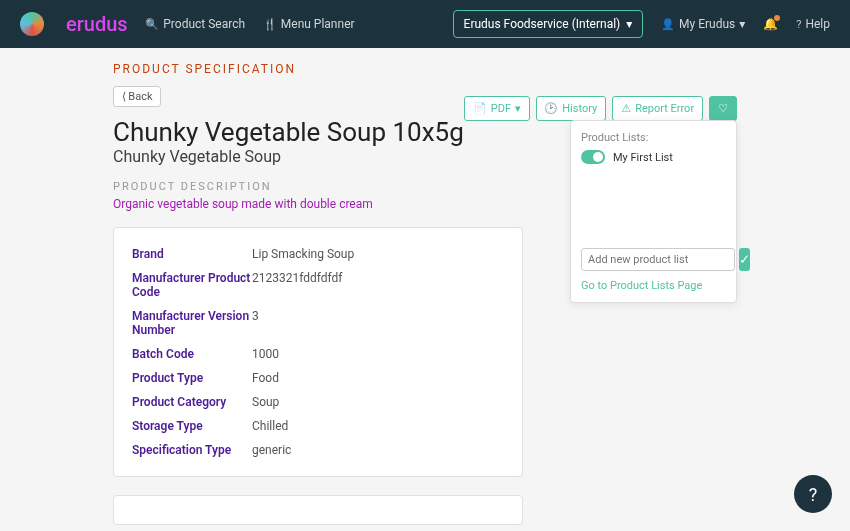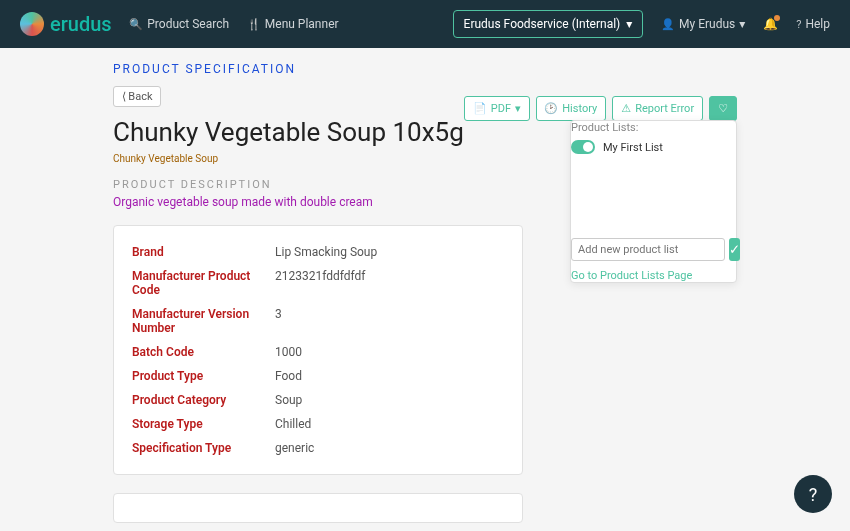--- a/index.html
+++ b/index.html
@@ -1,43 +1,43 @@
 <!DOCTYPE html>
 <html><head>
 <meta charset="utf-8">
 <style>
 *{box-sizing:border-box;margin:0;padding:0;font-family:-apple-system,BlinkMacSystemFont,"Segoe UI",Roboto,sans-serif}
 body{background:#f5f5f5;font-size:13px;color:#333;width:850px;height:531px;overflow:hidden;position:relative}
 .topbar{background:#1c323c;height:48px;display:flex;align-items:center;padding:0 20px;color:#ddd;gap:18px}
-.logo{color:#14b8a6;font-size:20px;font-weight:500;display:flex;align-items:center;gap:6px}
+.logo{color:#d946ef;font-size:20px;font-weight:500;display:flex;align-items:center;gap:22px}
 .logo-icon{width:24px;height:24px;border-radius:50%;background:conic-gradient(from 0deg,#4fc3a1,#e88b3d,#d9534f,#5bc0de,#4fc3a1)}
 .tb-link{color:#d0d5d8;font-size:12px;display:flex;align-items:center;gap:4px;cursor:pointer}
 .tb-ico{font-size:11px;opacity:.9}
 .tb-spacer{flex:1}
 .tb-dropdown{border:1px solid #4fc3a1;border-radius:4px;padding:6px 10px;color:#fff;font-size:12px;display:flex;align-items:center;gap:6px}
 .tb-bell{position:relative}
 .tb-bell::after{content:"";position:absolute;top:-2px;right:-2px;width:6px;height:6px;background:#e88b3d;border-radius:50%}
-.page-label{padding:14px 0 10px 113px;color:#1d4ed8;letter-spacing:2px;font-size:12px}
+.page-label{padding:14px 0 10px 113px;color:#c2410c;letter-spacing:2px;font-size:12px}
 .content{padding:0 113px}
 .back-row{margin-bottom:10px;display:flex;align-items:center}
 .back-btn{border:1px solid #ccc;background:#fff;border-radius:3px;padding:3px 8px;font-size:11px;color:#555;cursor:pointer;display:flex;align-items:center;gap:2px}
 .actions{position:absolute;right:113px;top:96px;display:flex;gap:6px}
 .act-btn{border:1px solid #4fc3a1;color:#4fc3a1;background:#fff;border-radius:3px;padding:5px 8px;font-size:11px;cursor:pointer;display:flex;align-items:center;gap:4px}
 .act-btn.solid{background:#4fc3a1;color:#fff}
 .prod-title{font-size:26px;font-weight:400;color:#222;margin-top:2px}
-.prod-sub{font-size:10px;color:#a16207;margin-top:6px;margin-bottom:14px}
+.prod-sub{font-size:16px;color:#404040;margin-top:0;margin-bottom:14px}
 .sect-label{color:#999;letter-spacing:2px;font-size:11px;margin-bottom:4px}
 .desc-text{font-size:12px;color:#a21caf;margin-bottom:16px}
 .card{background:#fff;border:1px solid #e0e0e0;border-radius:4px;padding:14px 18px;margin-bottom:18px;width:410px}
 .spec-row{display:flex;padding:5px 0;font-size:12px}
-.spec-label{width:143px;font-weight:600;color:#b91c1c}
+.spec-label{width:120px;font-weight:600;color:#4c1d95}
 .spec-val{color:#555}
 .gtin-card{width:410px;background:#fff;border:1px solid #e0e0e0;border-radius:4px;padding:14px 18px;display:flex;font-size:12px;margin-bottom:18px}
 
-.popup{position:absolute;right:113px;top:120px;width:167px;background:#fff;border:1px solid #ddd;border-radius:4px;box-shadow:0 2px 8px rgba(0,0,0,.08);font-size:11px}
+.popup{position:absolute;right:113px;top:120px;width:167px;background:#fff;border:1px solid #ddd;border-radius:4px;box-shadow:0 2px 8px rgba(0,0,0,.08);padding:10px;font-size:11px}
 .popup-title{color:#888;margin-bottom:6px}
 .popup-item{display:flex;align-items:center;gap:8px;margin-bottom:84px}
 .toggle{width:24px;height:14px;background:#4fc3a1;border-radius:7px;position:relative}
 .toggle::after{content:"";position:absolute;width:10px;height:10px;background:#fff;border-radius:50%;top:2px;right:2px}
 .popup-input{display:flex;gap:4px;margin-bottom:8px}
 .popup-input input{flex:1;border:1px solid #ccc;border-radius:3px;padding:4px 6px;font-size:11px}
 .popup-input button{background:#4fc3a1;border:none;color:#fff;width:26px;border-radius:3px;cursor:pointer}
 .popup-link{color:#4fc3a1;text-align:left;cursor:pointer}
 .help-fab{position:absolute;right:18px;bottom:18px;width:38px;height:38px;background:#1c323c;color:#fff;border-radius:50%;display:flex;align-items:center;justify-content:center;font-size:18px;cursor:pointer}
 </style>

